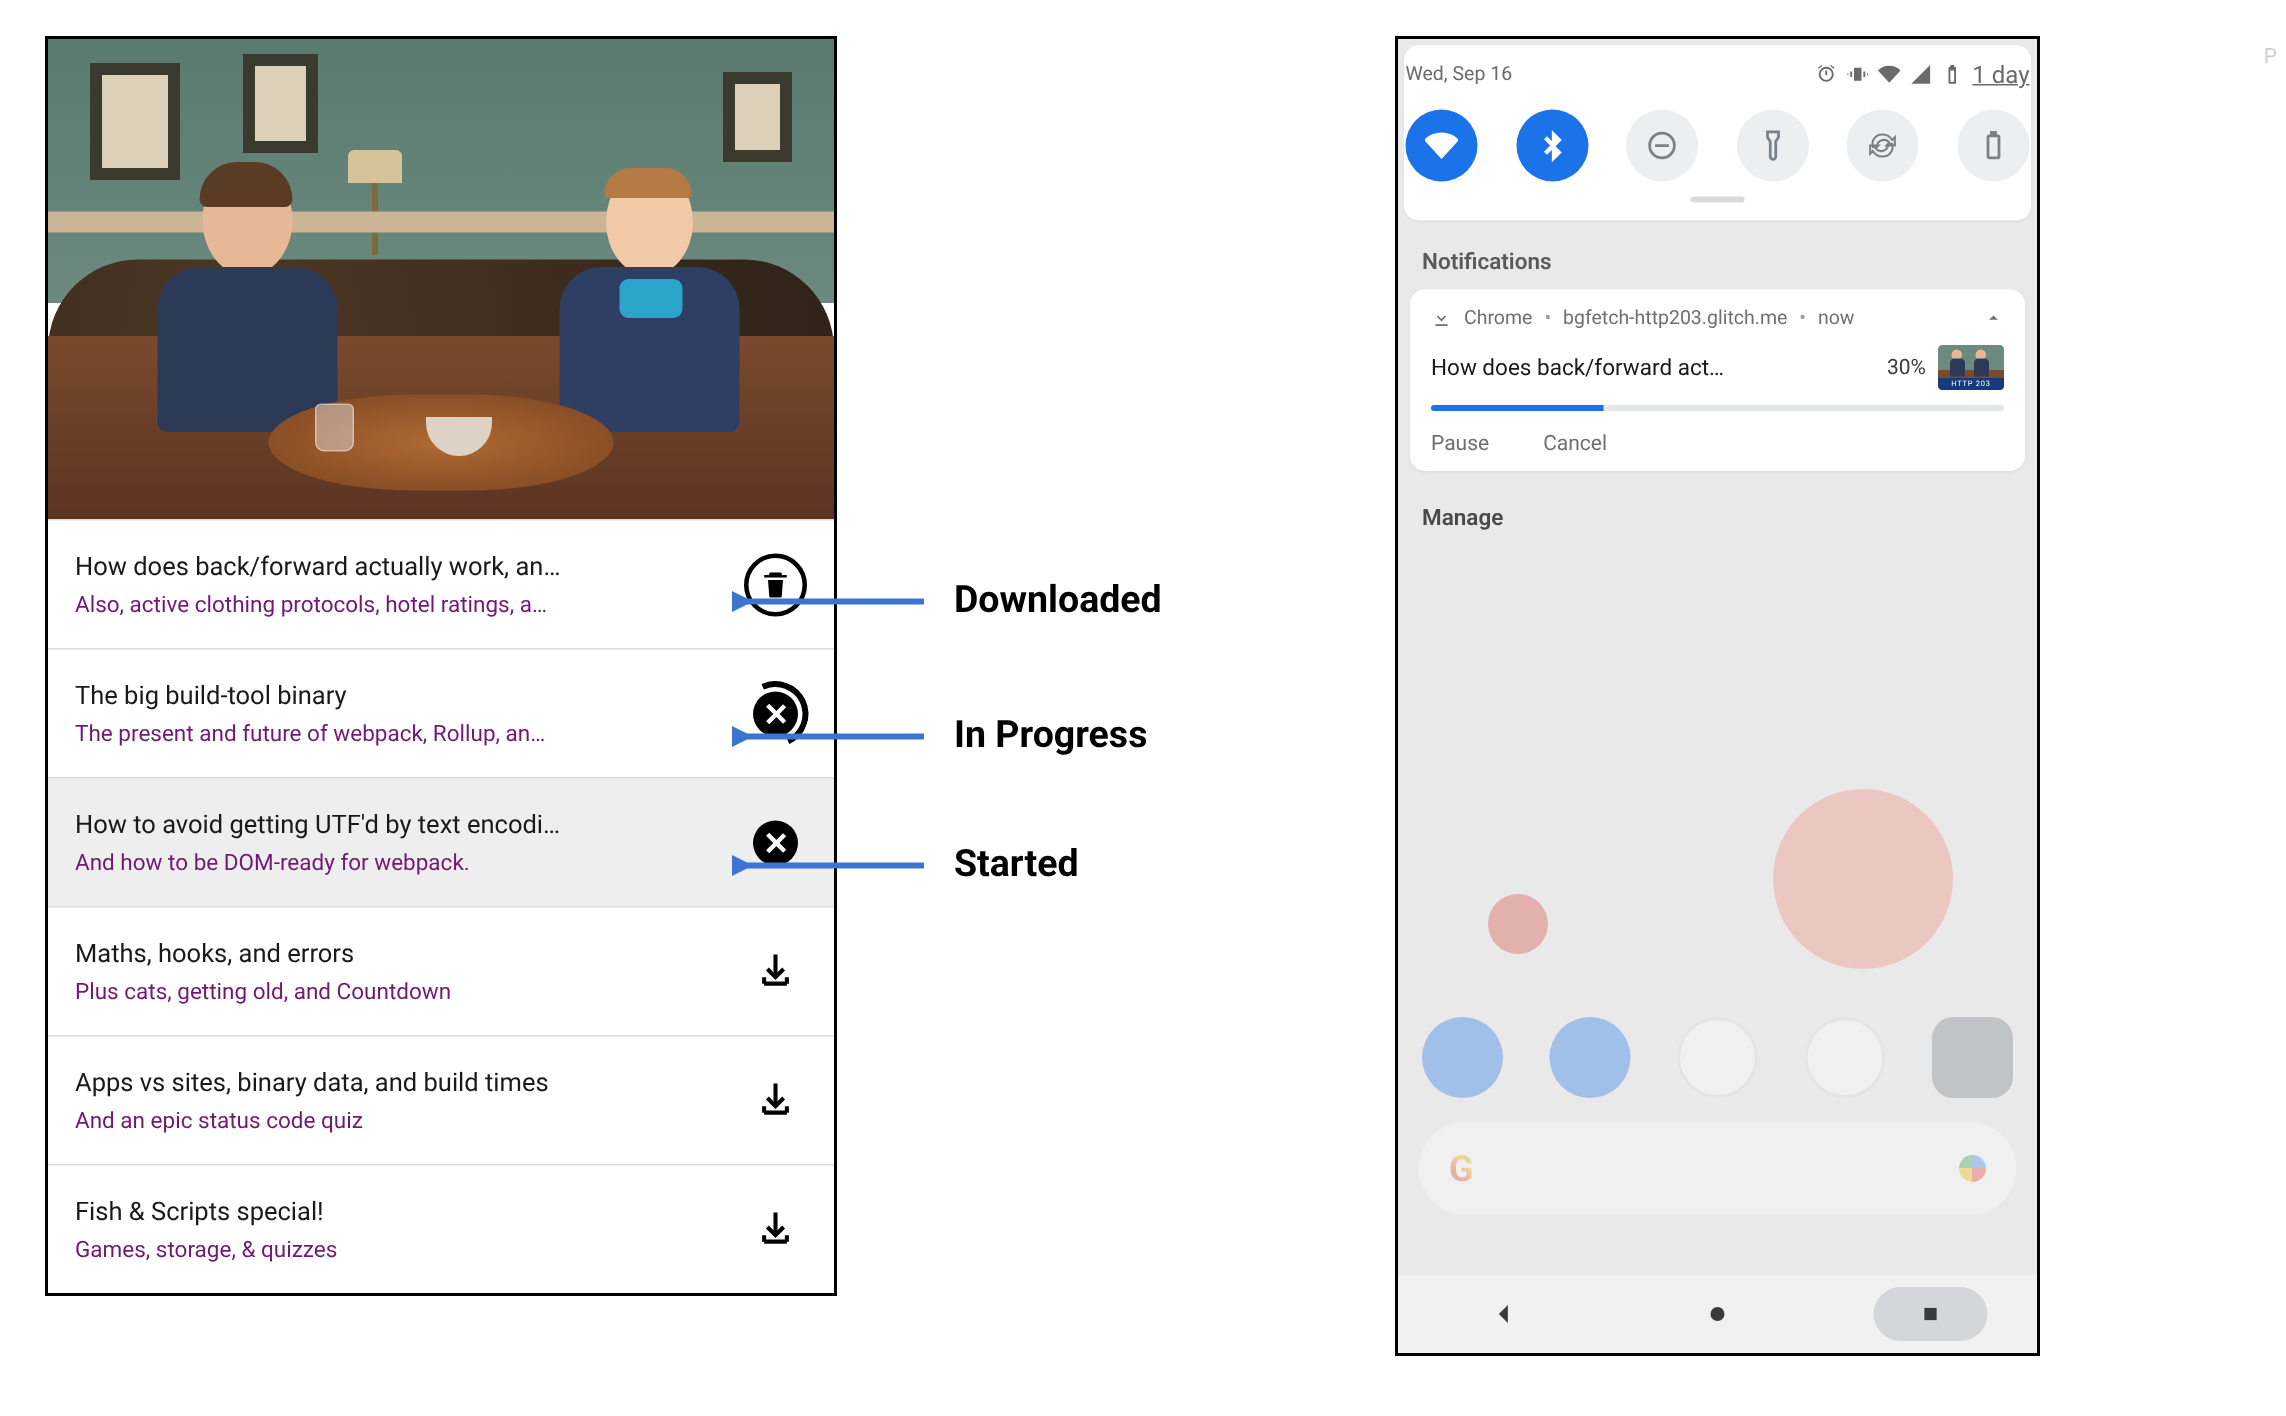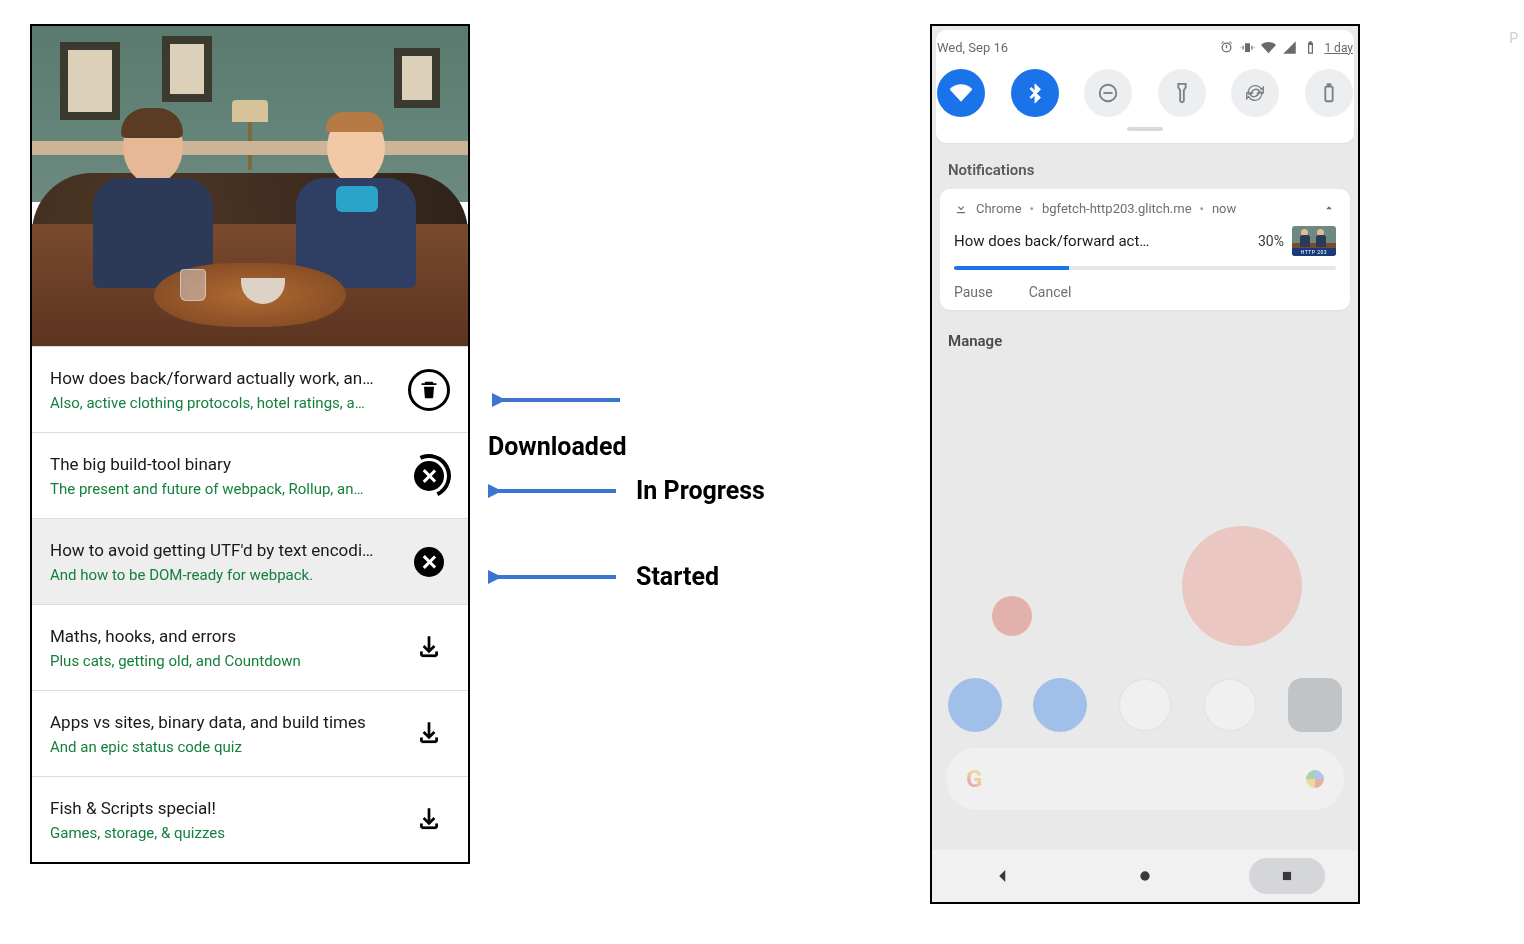--- a/index.html
+++ b/index.html
@@ -8,21 +8,21 @@
     background: #fff;
     width: 1524px;
     height: 944px;
     position: relative;
   }
 
   
   .left-panel {
     position: absolute;
     left: 30px; top: 24px;
-    width: 440px;
+    width: 528px;
     border: 2px solid #000;
     background: #fff;
   }
   .hero {
     width: 100%;
     height: 320px;
     position: relative;
     overflow: hidden;
   }
   
@@ -67,21 +67,21 @@
   .ep-item {
     display:flex; align-items:center; justify-content:space-between;
     padding: 14px 16px 14px 18px;
     border-top:1px solid #dcdcdc;
     min-height: 86px;
     background:#fff;
   }
   .ep-item.sel { background:#eeeeee; }
   .ep-text { flex:1; min-width:0; padding-right:12px; }
   .ep-title { font-size:17px; color:#1a1a1a; white-space:nowrap; overflow:hidden; text-overflow:ellipsis; }
-  .ep-sub { font-size:15px; color:#15803d; margin-top:6px; white-space:nowrap; overflow:hidden; text-overflow:ellipsis; }
+  .ep-sub { font-size:15px; color:#701a75; margin-top:6px; white-space:nowrap; overflow:hidden; text-overflow:ellipsis; }
   .ep-action { width:46px; height:46px; display:flex; align-items:center; justify-content:center; flex-shrink:0; }
 
   
   .icon-trash{width:42px;height:42px;border:3px solid #000;border-radius:50%;
     display:flex;align-items:center;justify-content:center;}
   .icon-trash svg{width:20px;height:22px;}
   .icon-progress{position:relative;width:44px;height:44px;}
   .icon-progress .arc{position:absolute;inset:0;border:4px solid transparent;
     border-top-color:#000;border-right-color:#000;border-radius:50%;
     transform:rotate(20deg);}
@@ -91,21 +91,21 @@
     display:flex;align-items:center;justify-content:center;}
   .xline{position:relative;width:14px;height:14px;}
   .xline:before,.xline:after{content:"";position:absolute;left:6px;top:-1px;width:2.5px;height:16px;background:#fff;}
   .xline:before{transform:rotate(45deg);} .xline:after{transform:rotate(-45deg);}
   .icon-download svg{width:26px;height:26px;}
 
   
   .annot{position:absolute;display:flex;align-items:center;gap:18px;}
   .annot .label{font-size:25px;font-weight:700;color:#000;}
   .arrow-svg{width:130px;height:28px;}
-  .a1{left:488px;top:386px;flex-direction:column;}
+  .a1{left:488px;top:386px;}
   .a2{left:488px;top:476px;}
   .a3{left:488px;top:562px;}
 
   
   .right-panel{
     position:absolute; left:930px; top:24px;
     width:430px; height:880px;
     border:2px solid #000;
     background:#e9e9ea;
     overflow:hidden;
@@ -335,21 +335,21 @@
           </svg>
         <svg viewBox="0 0 24 24">
             <path d="M12 3C7 3 2.7 5 0 8l12 13L24 8c-2.7-3-7-5-12-5z"></path>
           </svg>
         <svg viewBox="0 0 24 24">
             <path d="M2 22L22 2v20z"></path>
           </svg>
         <svg viewBox="0 0 24 24">
             <path d="M15 4h-1V2h-4v2H9a1 1 0 00-1 1v16a1 1 0 001 1h6a1 1 0 001-1V5a1 1 0 00-1-1zm-1 16h-4V8h4z"></path>
           </svg>
-        <span style="font-size:12px;text-decoration:underline;">1 day</span>
+        <span style="font-size:16px;text-decoration:underline;">1 day</span>
       </span>
     </div>
     <div class="qs-toggles" id="qs-toggles">
         <div class="toggle on">
           <svg viewBox="0 0 24 24">
             <path d="M12 3C7 3 2.7 5 0 8l12 13L24 8c-2.7-3-7-5-12-5z"></path>
           </svg>
         </div>
         <div class="toggle on">
           <svg viewBox="0 0 24 24">

